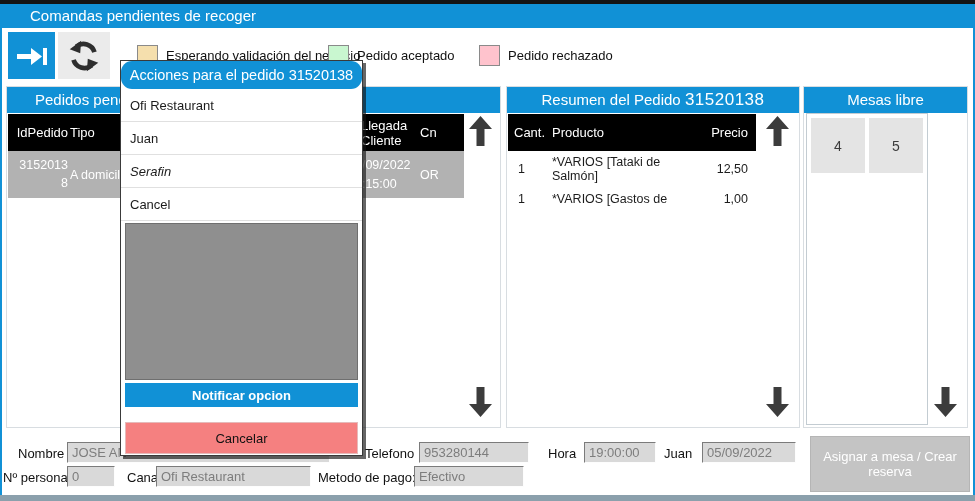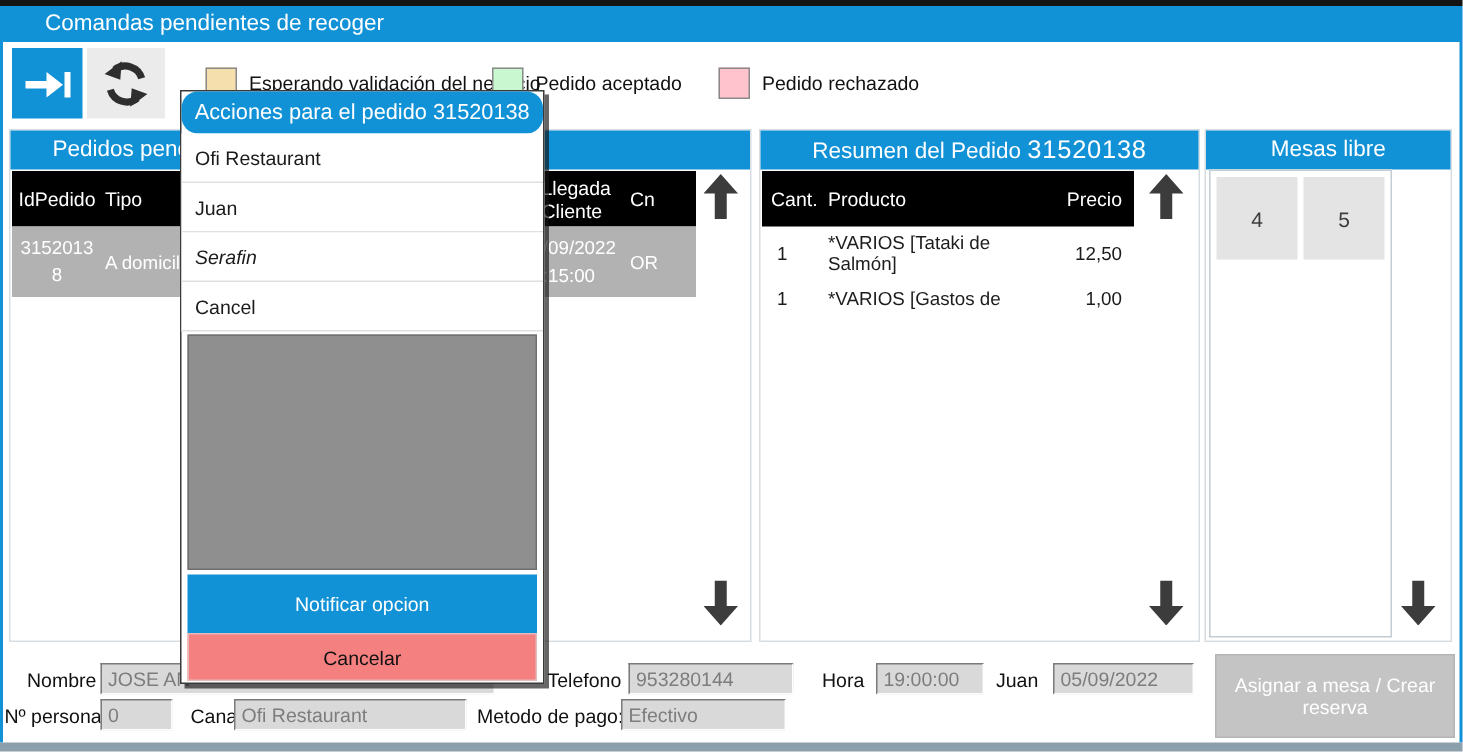--- a/index.html
+++ b/index.html
@@ -30,21 +30,21 @@
                   color:#fff; font-size:15px; line-height:26px; }
   .p-left  { left:6px;   width:495px; }
   .p-mid   { left:506px; width:294px; }
   .p-right { left:803px; width:165px; }
 
   .tbl-head { position:absolute; background:#000; color:#fff; font-size:13px; display:flex; align-items:center; }
   .tbl-row  { position:absolute; display:flex; align-items:center; font-size:12.5px; }
   .cell { overflow:hidden; }
 
   
-  .c-id   { width:60px; text-align:center; }
+  .c-id   { width:60px; text-align:right; }
   .c-tipo { width:280px; padding-left:2px; }
   .c-lleg { width:72px; }
   .c-lleg-h { width:72px; padding-left:13px; }
   .c-cn   { width:43px; text-align:left; }
   .idwrap { display:inline-block; width:52px; word-break:break-all; line-height:1.4; }
 
   
   .c-cant-h { width:44px; padding-left:6px; }
   .c-cant   { width:44px; padding-left:10px; }
   .c-prod   { flex:1; }
@@ -72,21 +72,21 @@
   .dialog { position:absolute; left:120px; top:60px; width:243px; height:396px; background:#fff;
             border:1px solid #3a3a3a; box-shadow:3px 3px 0 rgba(20,20,20,.65); z-index:10; }
   .dlg-title { position:absolute; left:0; top:0; right:0; height:28px; background:#1191d6; color:#fff;
                font-size:14.5px; line-height:28px; text-align:center;border-radius:11px; }
   .dlg-opt { position:absolute; left:0; right:0; height:33px; background:#fff; color:#1b1b1b;
              font-size:13px; line-height:33px; padding-left:9px; border-bottom:1px solid #e0e0e0; cursor:pointer; }
   .dlg-graybox { position:absolute; left:4px; top:162px; width:233px; height:157px;
                  background:#8f8f8f; border:1px solid #6f6f6f; }
   .dlg-btn { position:absolute; left:4px; width:233px; display:flex; align-items:center; justify-content:center;
              font-size:13px; cursor:pointer; }
-  .dlg-notify { top:322px; height:39px; background:#1191d6; color:#fff; }
+  .dlg-notify { top:322px; height:24px; background:#1191d6; color:#fff;font-weight:bold; }
   .dlg-cancel { top:361px; height:32px; background:#f58080; color:#111; border:1px solid #e5baba; }
 
   svg { display:block; }
 </style>
 </head>
 <body>
 
 <div class="window">
 
   <div class="top-edge"></div>

